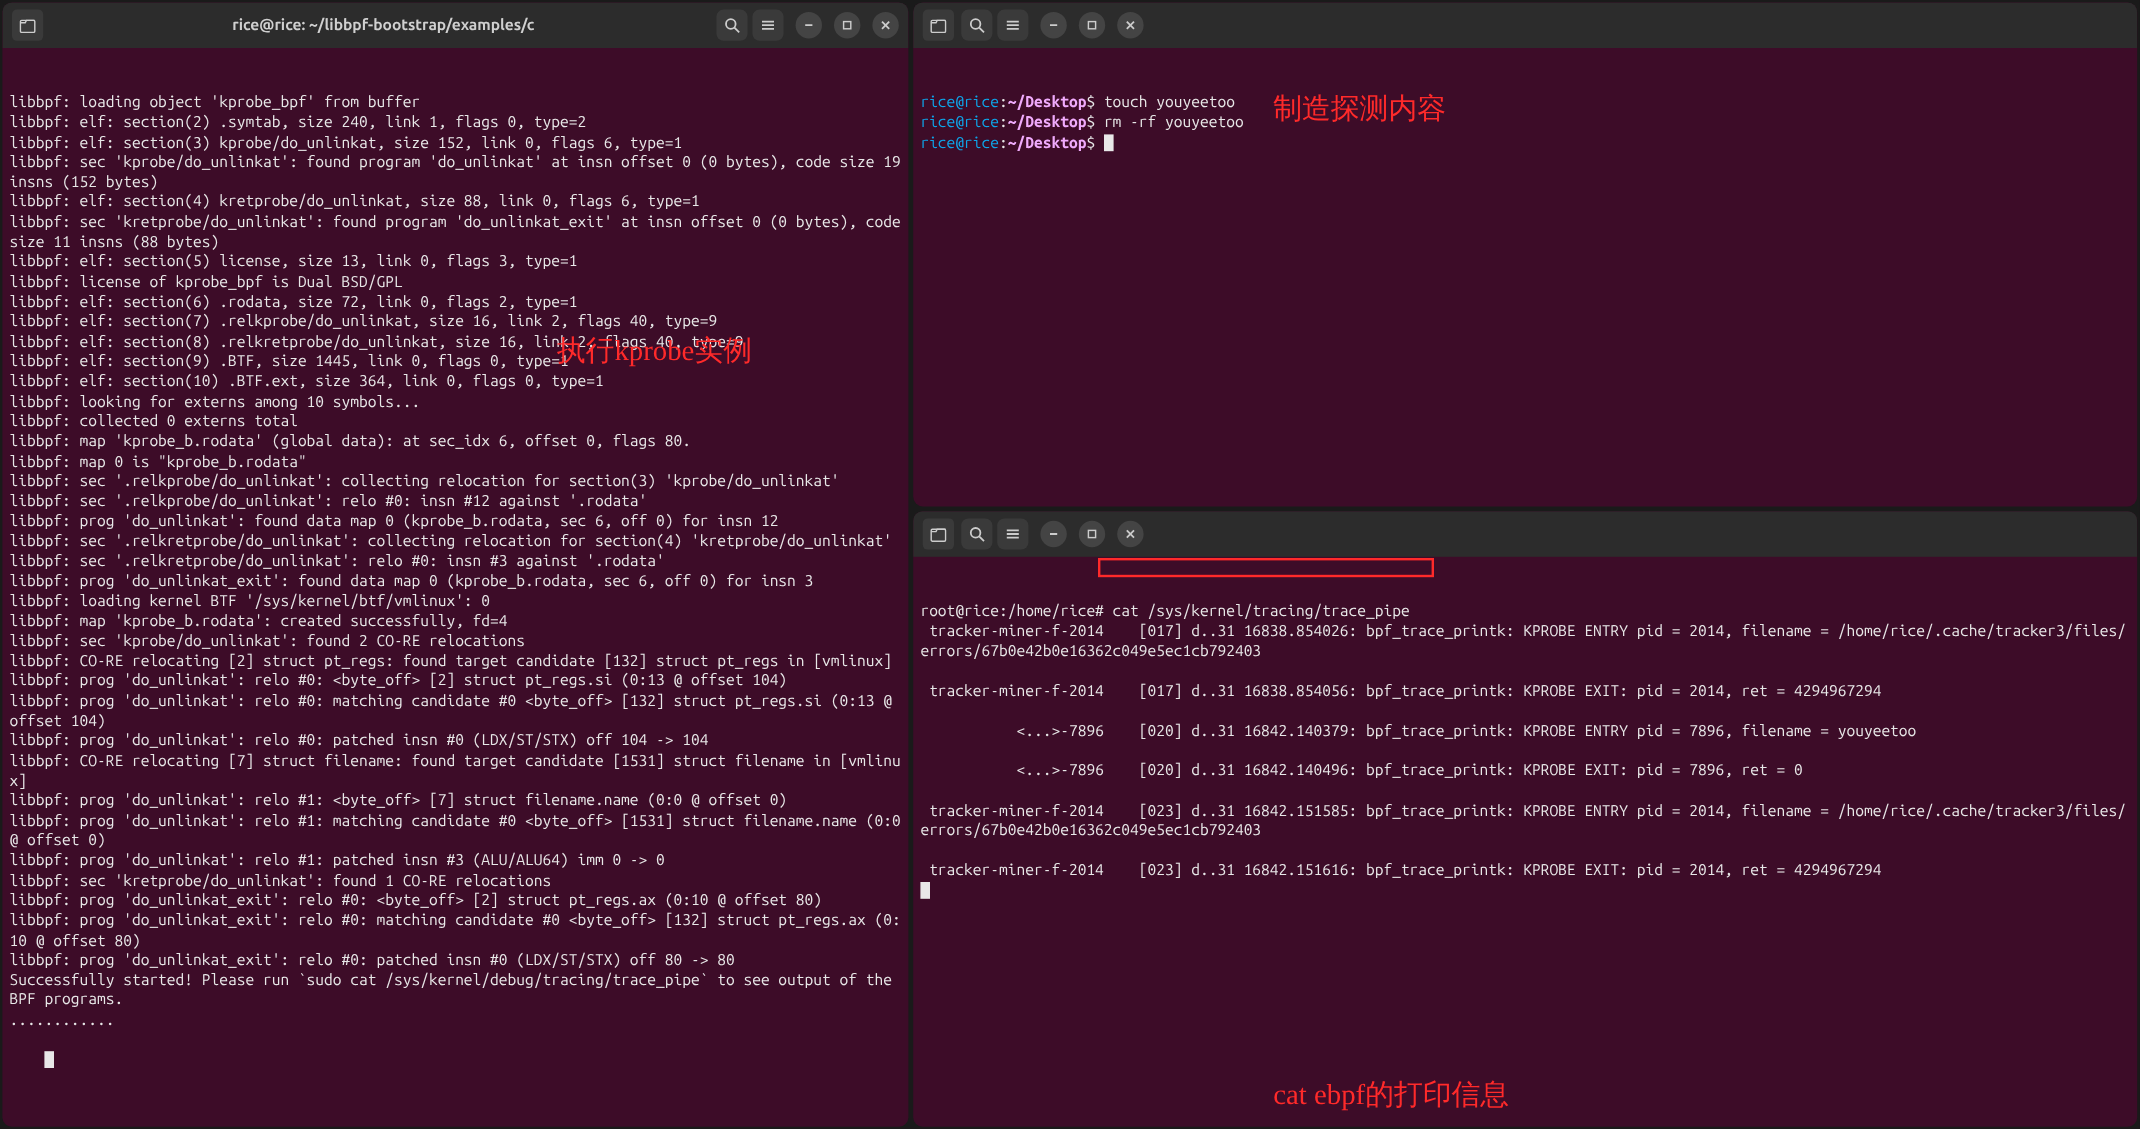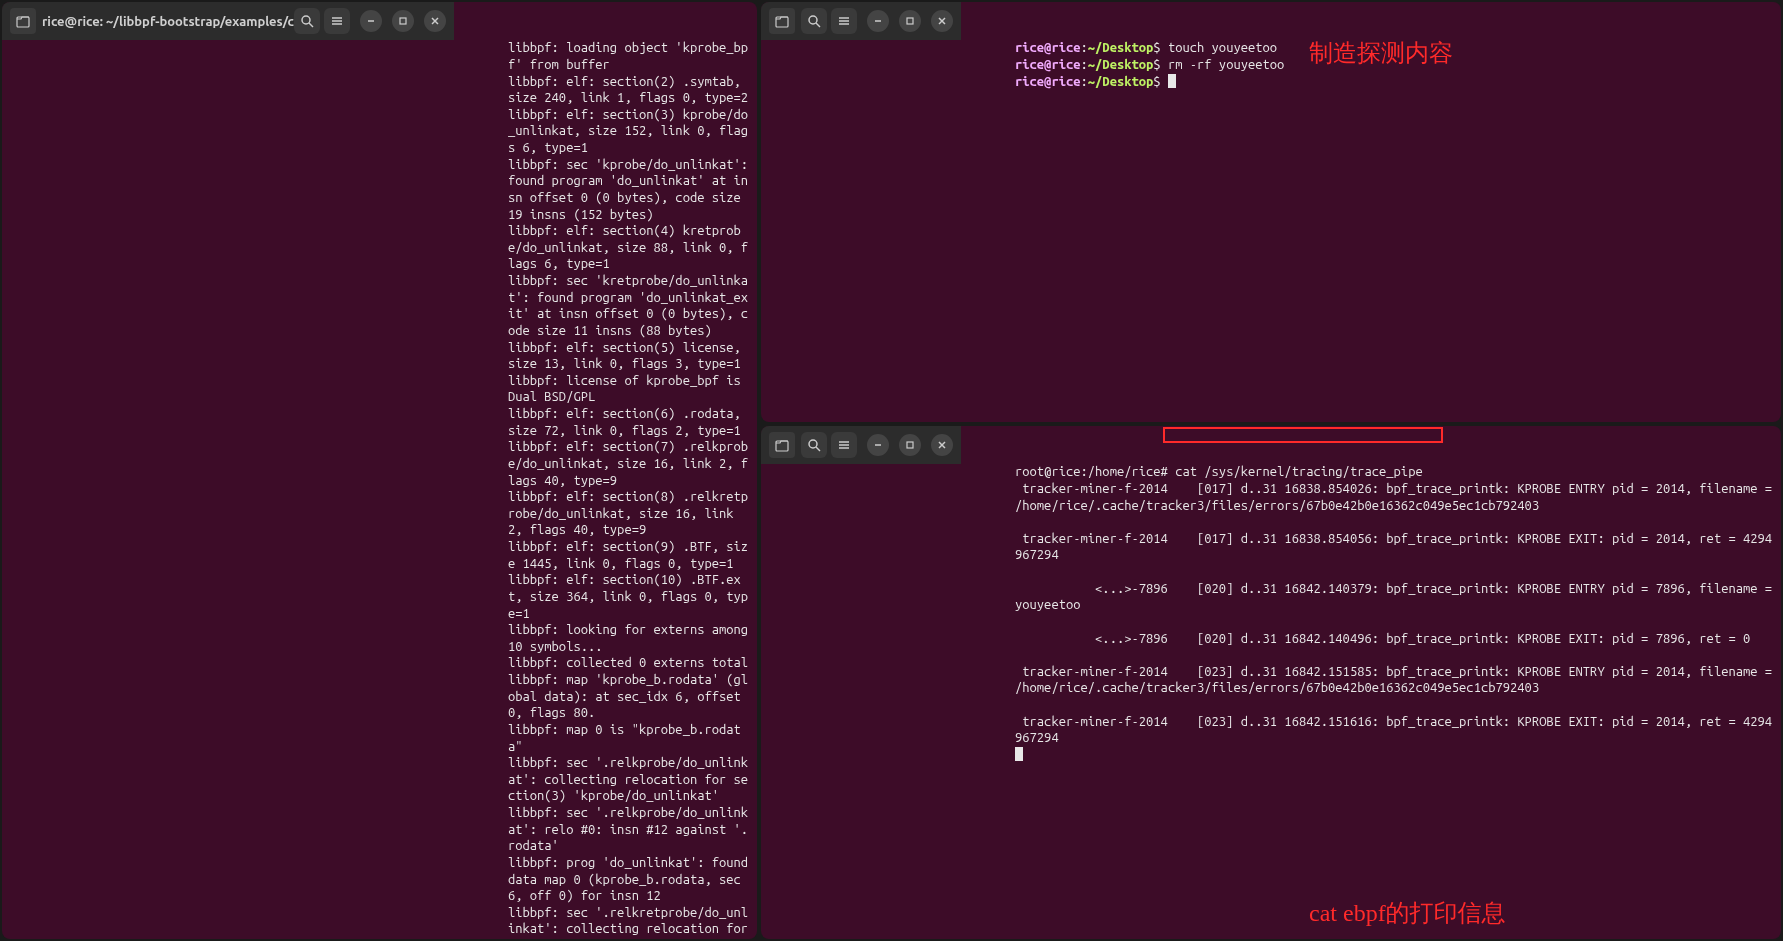--- a/index.html
+++ b/index.html
@@ -13,24 +13,23 @@
     display: grid;
     grid-template-columns: 755px 1fr;
     grid-template-rows: 420px 1fr;
     gap: 4px;
     padding: 2px;
   }
   .terminal {
     background: #3d0c28;
     border-radius: 8px;
     display: flex;
-    flex-direction: row;
+    flex-direction: column;
     overflow: hidden;
     position: relative;
-    gap: 48px;
   }
   .term-left { grid-row: 1 / 3; }
   .titlebar {
     background: #2c2c2c;
     height: 38px;
     display: flex;
     align-items: center;
     padding: 0 8px;
     color: #d0d0d0;
     font-family: "Ubuntu", sans-serif;
@@ -60,23 +59,23 @@
     flex: 1;
     padding: 4px 6px;
     color: #e8e8e8;
     white-space: pre-wrap;
     word-break: break-all;
     line-height: 1.28;
     font-size: 13px;
     overflow: hidden;
     position: relative;
   }
-  .prompt-user { color: #f0abfc; font-weight: bold; }
+  .prompt-user { color: #0ea5e9; font-weight: normal; }
   .prompt-colon { color: #e8e8e8; }
-  .prompt-path { color: #bef264; font-weight: bold; }
+  .prompt-path { color: #f0abfc; font-weight: bold; }
   .prompt-dollar { color: #e8e8e8; }
   .cursor {
     display: inline-block;
     width: 8px; height: 14px;
     background: #e8e8e8;
     vertical-align: text-bottom;
   }
   .annotation {
     position: absolute;
     color: #ff2a2a;

